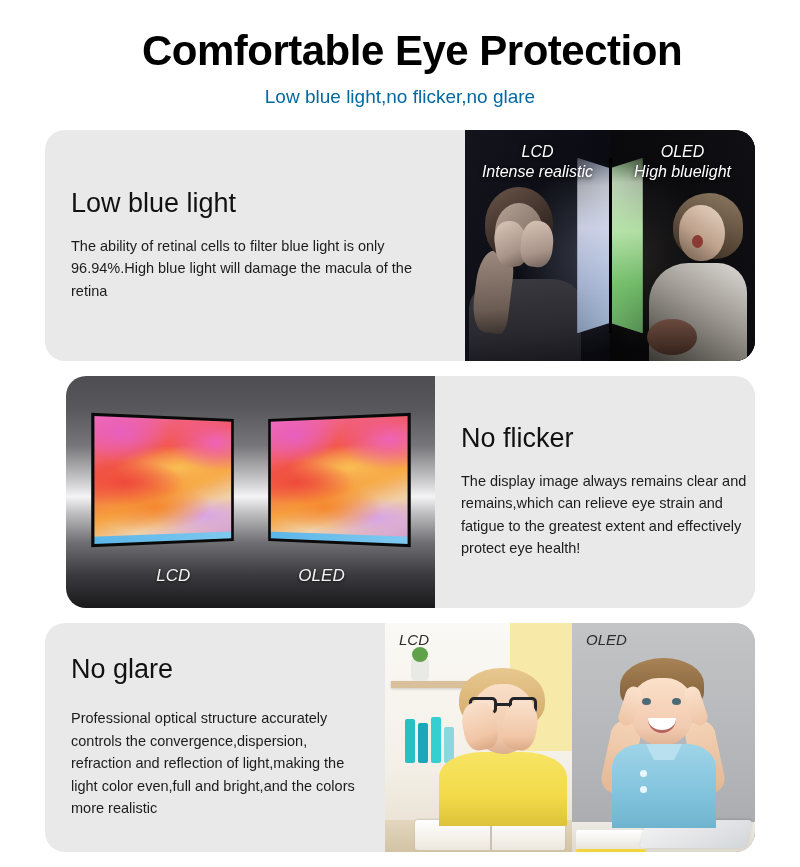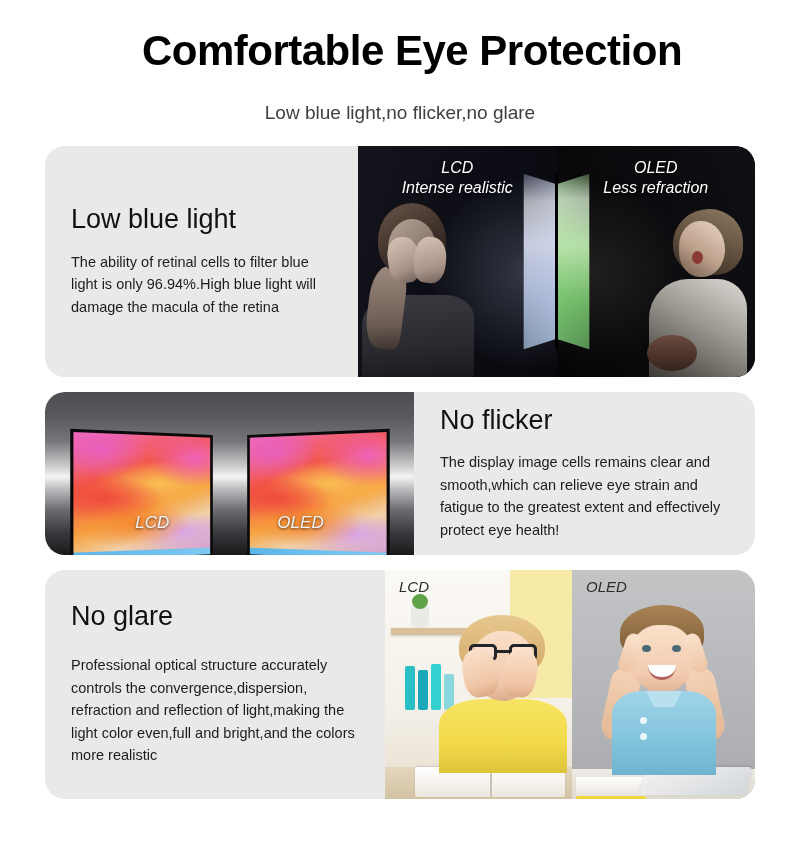--- a/index.html
+++ b/index.html
@@ -26,41 +26,41 @@
     font-size: 42px;
     font-weight: bold;
     letter-spacing: -0.5px;
     color: #000000;
     line-height: 1.0;
     margin: 0;
     padding-left: 24px;
   }
   .page-subtitle {
     font-size: 19px;
-    color: #404040;
-    margin: 30px 0 0 0;
+    color: #0369a1;
+    margin: 14px 0 0 0;
     font-weight: normal;
   }
 
   
   .cards {
     margin-top: 22px;
     padding: 0 45px;
     display: flex;
     flex-direction: column;
     gap: 15px;
   }
   .card {
     border-radius: 20px;
     overflow: hidden;
     display: flex;
     position: relative;
   }
   .card-1 { height: 231px; }
-  .card-2 { height: 163px; }
+  .card-2 { height: 232px; margin-left: 21px; }
   .card-3 { height: 229px; }
 
   .text-panel {
     background: #e9e9e9;
     box-sizing: border-box;
     display: flex;
     flex-direction: column;
     justify-content: center;
     flex: 0 0 auto;
   }
@@ -80,21 +80,21 @@
   }
 
   .media-panel {
     position: relative;
     overflow: hidden;
     flex: 1 1 auto;
     font-style: italic;
   }
 
   
-  .card-1 .text-panel { width: 313px; padding: 0 26px; }
+  .card-1 .text-panel { width: 420px; padding: 0 26px; }
   .card-1 .panel-heading { font-size: 27px; margin-bottom: 16px; }
 
   .c1-media { background: #060608; }
   .c1-half {
     position: absolute;
     top: 0; bottom: 0;
     width: 50%;
     overflow: hidden;
   }
   .c1-left { left: 0; }
@@ -572,32 +572,32 @@
         <div class="seam"></div>
       </div>
 
       <div class="c1-labels">
         <div class="c1-label">
           <span class="l1">LCD</span>
           <span class="l2">Intense realistic</span>
         </div>
         <div class="c1-label">
           <span class="l1">OLED</span>
-          <span class="l2">Less refraction</span>
+          <span class="l2">High bluelight</span>
         </div>
       </div>
 
     </div>
   </section>
 
   <section class="card card-2">
 
     <div class="text-panel">
       <h2 class="panel-heading">No flicker</h2>
-      <p class="panel-body">The display image cells remains clear and smooth,which can relieve eye strain and fatigue to the greatest extent and effectively protect eye health!</p>
+      <p class="panel-body">The display image always remains clear and remains,which can relieve eye strain and fatigue to the greatest extent and effectively protect eye health!</p>
     </div>
 
     <div class="media-panel c2-media">
       <div class="c2-screens">
         <div class="c2-screen left">
           <div class="inner"></div>
           <div class="band"></div>
         </div>
         <div class="c2-screen right">
           <div class="inner"></div>

